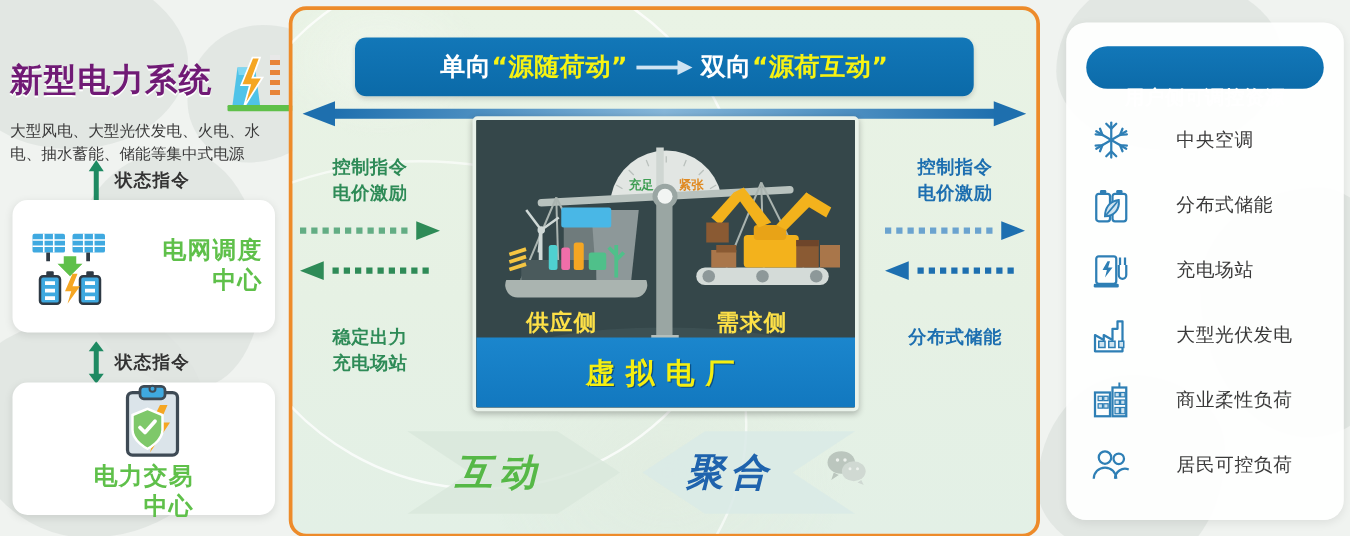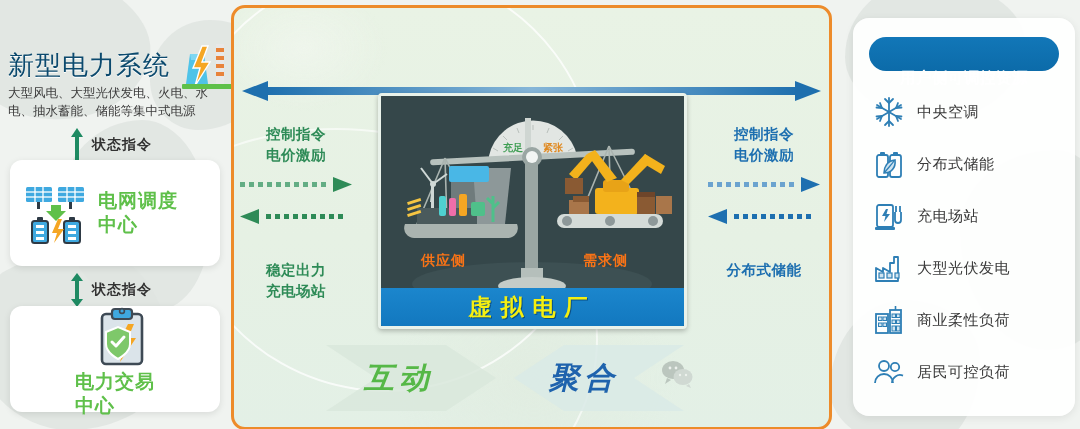--- a/index.html
+++ b/index.html
@@ -17,42 +17,42 @@
   #bg .b4{left:150px;top:20px;width:120px;height:110px;border-radius:50% 50% 60% 40%/55% 40% 60% 45%;}
   #bg .b5{left:845px;top:-20px;width:180px;height:140px;border-radius:45% 55% 50% 50%/55% 45% 55% 45%;}
   #bg .b6{left:960px;top:150px;width:160px;height:200px;border-radius:60% 40% 45% 55%/40% 55% 45% 60%;}
   #bg .b7{left:830px;top:300px;width:150px;height:150px;border-radius:50% 50% 40% 60%/60% 40% 60% 40%;}
   #bg .b8{left:250px;top:330px;width:180px;height:120px;opacity:.5;}
 
   
   .left{position:absolute;left:0;top:0;width:228px;height:429px;}
   .brand{position:absolute;left:8px;top:52px;width:220px;}
   .brand-title{
-    font-size:26px;font-weight:normal;color:#0c4a6e;letter-spacing:1px;
+    font-size:26px;font-weight:bold;color:#701a75;letter-spacing:1px;
     line-height:1;white-space:nowrap;text-shadow:0 1px 0 #fff;
   }
   .brand-sub{
-    margin-top:6px;font-size:12.5px;color:#3b3b3b;line-height:1.42;
+    margin-top:18px;font-size:12.5px;color:#3b3b3b;line-height:1.42;
     width:206px;letter-spacing:0px;
   }
   .plant-icon{position:absolute;left:172px;top:-12px;width:56px;height:52px;}
 
   .arrow-label{position:absolute;display:flex;align-items:center;gap:8px;}
   .arrow-label .vtxt{font-size:14px;font-weight:bold;color:#333;letter-spacing:1px;}
   .vbi{width:14px;height:34px;position:relative;}
 
   .card{
     position:absolute;background:#fff;border-radius:12px;
     box-shadow:0 2px 7px rgba(0,0,0,.10);
     display:flex;align-items:center;
   }
   .card-ico{width:64px;height:64px;margin-left:14px;flex:0 0 auto;}
   .card-txt{
     margin-left:10px;font-size:19px;font-weight:bold;color:#5fc04a;
-    line-height:1.24;letter-spacing:1px;text-align:left;flex:1;padding-right:10px;
+    line-height:1.24;letter-spacing:1px;text-align:right;flex:1;padding-right:10px;
   }
   #card-grid{left:10px;top:160px;width:210px;height:106px;}
   #card-trade{left:10px;top:306px;width:210px;height:106px;flex-direction:column;}
 
   
   .center{
     position:absolute;left:231px;top:5px;width:595px;height:419px;
     border:3px solid #ed8b2a;border-radius:14px;
     background:linear-gradient(180deg,#e9f3e5 0%,#e6f1e4 55%,#e3f0e6 100%);
     overflow:hidden;
@@ -87,29 +87,29 @@
   .dashrow{height:22px;margin:10px 0 0;position:relative;}
   .gap{height:30px;}
 
   .stage{
     position:absolute;left:144px;top:85px;width:303px;height:230px;
     background:#30403f;border:3px solid #e9f2ea;border-radius:4px;overflow:hidden;
     box-shadow:0 2px 5px rgba(0,0,0,.25);
     text-decoration:underline;
   }
   .vpp-bar{
-    position:absolute;left:0;bottom:0;width:100%;height:38px;
+    position:absolute;left:0;bottom:0;width:100%;height:56px;
     background:linear-gradient(180deg,#1b86cd 0%,#1278bf 100%);
     display:flex;align-items:center;justify-content:center;
   }
   .vpp-bar span{font-size:23px;font-weight:bold;color:#f5ef10;letter-spacing:9px;
     text-shadow:1px 1px 0 #0a4f86;}
-  .side-cap{position:absolute;font-size:14px;font-weight:bold;color:#f97316;letter-spacing:1px;}
+  .side-cap{position:absolute;font-size:18px;font-weight:bold;color:#fde047;letter-spacing:1px;}
   .cap-l{left:40px;bottom:56px;}
-  .cap-r{left:202px;bottom:56px;}
+  .cap-r{left:192px;bottom:56px;}
 
   .chev{position:absolute;bottom:10px;}
   .chev-l{left:92px;}
   .chev-r{left:270px;}
   .script{
     position:absolute;bottom:28px;font-size:30px;font-weight:bold;font-style:italic;
     letter-spacing:5px;
   }
   .sc-l{left:130px;color:#56b847;}
   .sc-r{left:315px;color:#1f63ad;}
@@ -120,21 +120,21 @@
     background:rgba(255,255,255,.93);border-radius:16px;
     box-shadow:0 2px 8px rgba(0,0,0,.08);
   }
   .rhead{
     position:absolute;left:16px;top:19px;width:190px;height:34px;
     background:linear-gradient(180deg,#1277b8 0%,#0c6ba9 100%);border-radius:17px;
     display:flex;align-items:center;justify-content:center;
   }
   .rhead span{font-size:15.5px;font-weight:bold;color:#fff;letter-spacing:.5px;margin-top:48px;}
   .rlist{position:absolute;left:20px;top:68px;width:190px;}
-  .ritem{display:flex;align-items:center;height:52px;}
+  .ritem{display:flex;align-items:center;height:52px;gap:24px;}
   .ritem .ri-ico{width:32px;height:32px;flex:0 0 auto;margin-right:12px;}
   .ritem .ri-txt{font-size:15px;color:#3a3a3a;letter-spacing:.5px;}
 
   
   .wm{
     position:absolute;left:660px;top:358px;display:flex;align-items:center;gap:10px;
     color:#b9c4bc;font-size:27px;letter-spacing:2px;pointer-events:none;opacity:.95;
   }
   .wm .wm-logo{width:34px;height:30px;flex:0 0 auto;}
 </style>
@@ -240,20 +240,28 @@
       <div>中心</div>
     </div>
   </div>
 </div>
 
 <div class="center">
   <div class="sheen"></div>
   <div class="swoosh"></div>
   <div class="swoosh2"></div>
 
+  <div class="ribbon">
+    <span><span>单向</span><span class="hl">“源随荷动”</span><span class="midarrow">
+        <svg width="46" height="12" viewBox="0 0 46 12">
+          <rect x="0" y="4.5" width="34" height="3" fill="#cfe3f2"></rect>
+          <path d="M33 0 L45 6 L33 12 Z" fill="#cfe3f2"></path>
+        </svg>
+        </span><span>双向</span><span class="hl">“源荷互动”</span></span>
+  </div>
 
   <svg class="bigarrow" viewBox="0 0 579 22">
     <defs>
         <linearGradient id="ga" x1="0" y1="0" x2="1" y2="0">
       <stop offset="0%" stop-color="#1e6fae"></stop>
           <stop offset="50%" stop-color="#86b6d8"></stop>
           <stop offset="100%" stop-color="#1e6fae"></stop>
     </linearGradient>
       </defs>
     <rect x="22" y="7" width="535" height="8" fill="url(#ga)"></rect>

